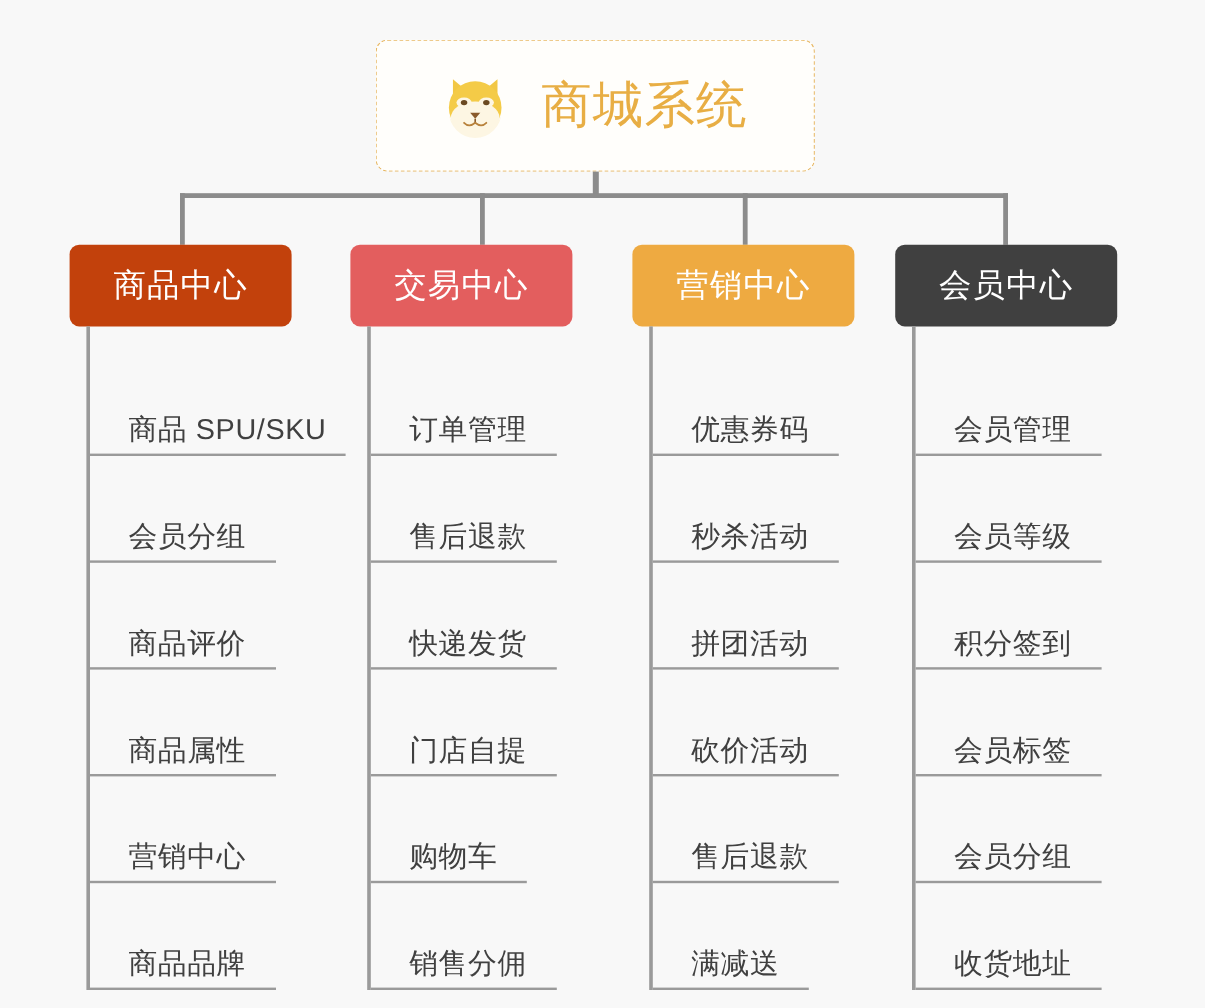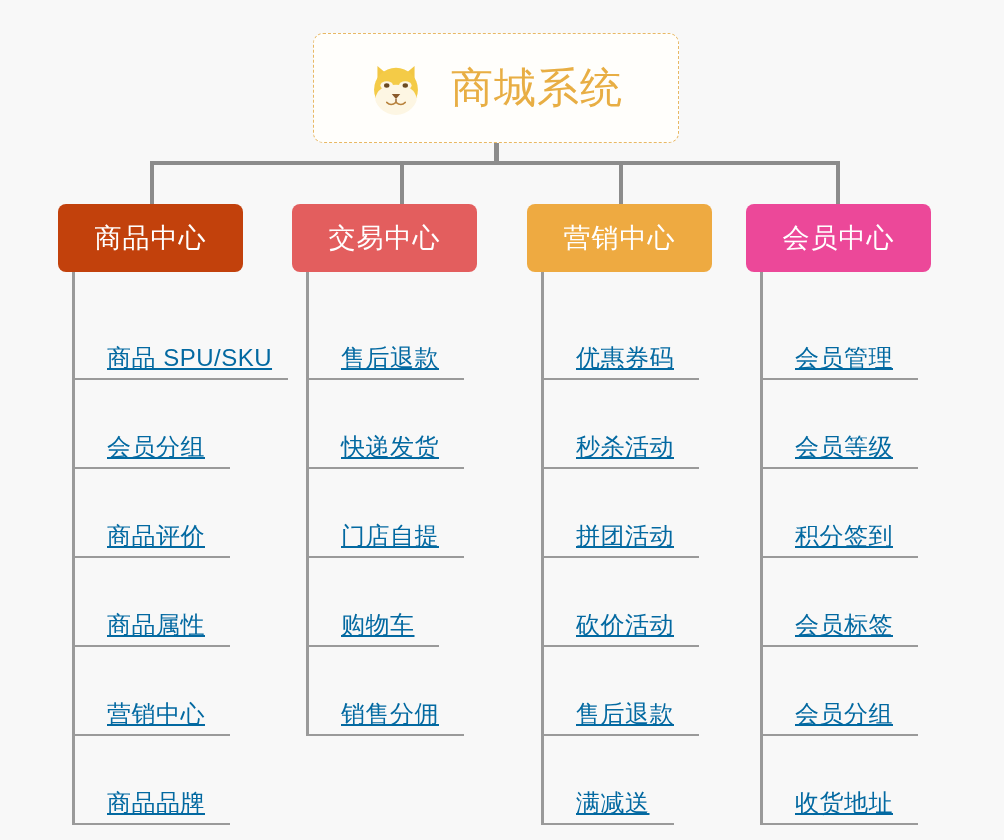--- a/index.html
+++ b/index.html
@@ -91,26 +91,25 @@
 
   .branch-item {
     position: relative;
     height: 89px;
     display: flex;
     align-items: flex-end;
   }
   .branch-item-label {
     display: inline-block;
     font-size: 24px;
-    color: #0369a1;
+    color: #404040;
     padding-left: 32px;
     padding-bottom: 6px;
     white-space: nowrap;
     letter-spacing: 0.5px;
-    text-decoration: underline;
   }
   .branch-item-rule {
     position: absolute;
     left: 0;
     bottom: 0;
     height: 2px;
     background: #9a9a9a;
   }
 </style>
 </head>
@@ -175,20 +174,24 @@
       </div>
     </div>
   </div>
 
   <div class="branch" id="branch-1">
     <div class="branch-header" style="background: rgb(227, 94, 94);">
       <span>交易中心</span>
     </div>
     <div class="branch-items">
       <div class="branch-item">
+        <span class="branch-item-label">订单管理</span>
+        <span class="branch-item-rule" style="width:155px;"></span>
+      </div>
+      <div class="branch-item">
         <span class="branch-item-label">售后退款</span>
         <span class="branch-item-rule" style="width:155px;"></span>
       </div>
       <div class="branch-item">
         <span class="branch-item-label">快递发货</span>
         <span class="branch-item-rule" style="width:155px;"></span>
       </div>
       <div class="branch-item">
         <span class="branch-item-label">门店自提</span>
         <span class="branch-item-rule" style="width:155px;"></span>
@@ -230,21 +233,21 @@
         <span class="branch-item-rule" style="width:155px;"></span>
       </div>
       <div class="branch-item">
         <span class="branch-item-label">满减送</span>
         <span class="branch-item-rule" style="width:130px;"></span>
       </div>
     </div>
   </div>
 
   <div class="branch" id="branch-3">
-    <div class="branch-header" style="background: #ec4899; justify-content: center;">
+    <div class="branch-header" style="background: #404040; justify-content: center;">
       <span>会员中心</span>
     </div>
     <div class="branch-items">
       <div class="branch-item">
         <span class="branch-item-label">会员管理</span>
         <span class="branch-item-rule" style="width:155px;"></span>
       </div>
       <div class="branch-item">
         <span class="branch-item-label">会员等级</span>
         <span class="branch-item-rule" style="width:155px;"></span>

